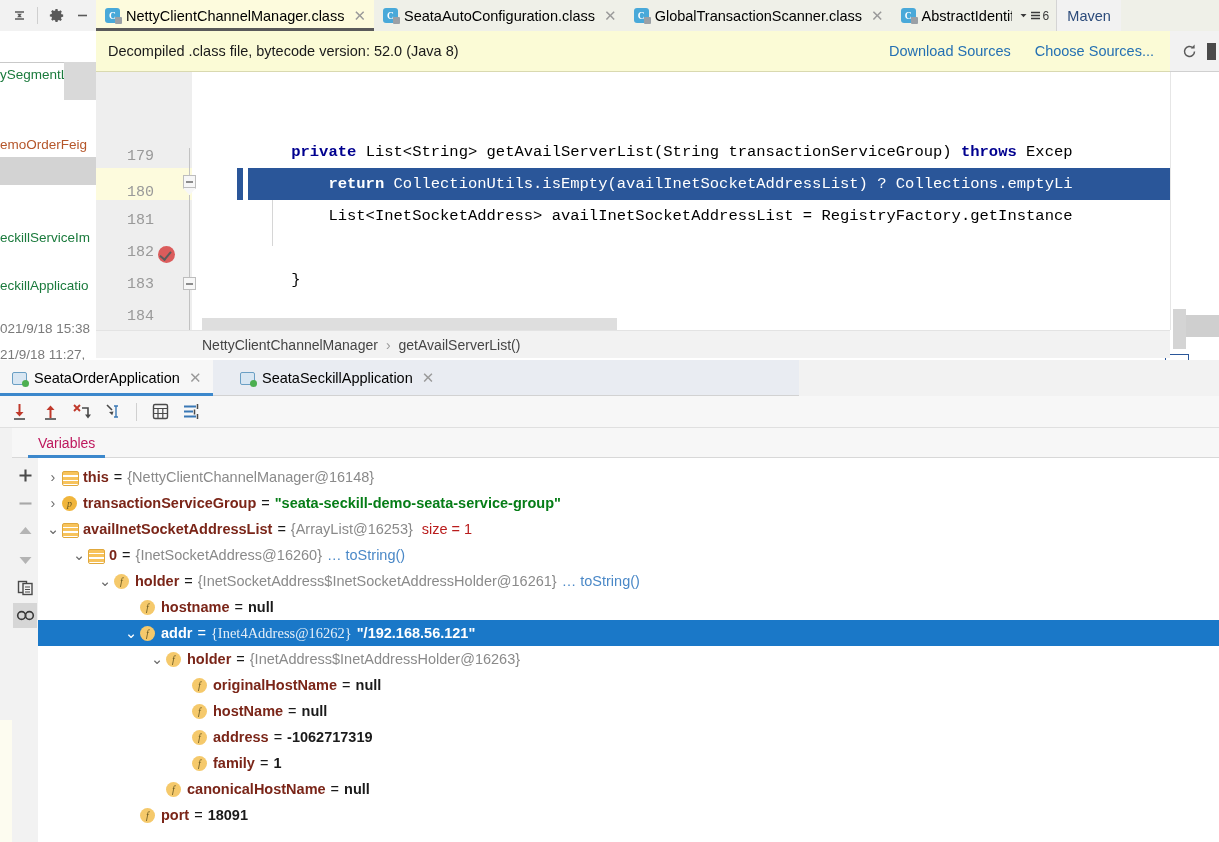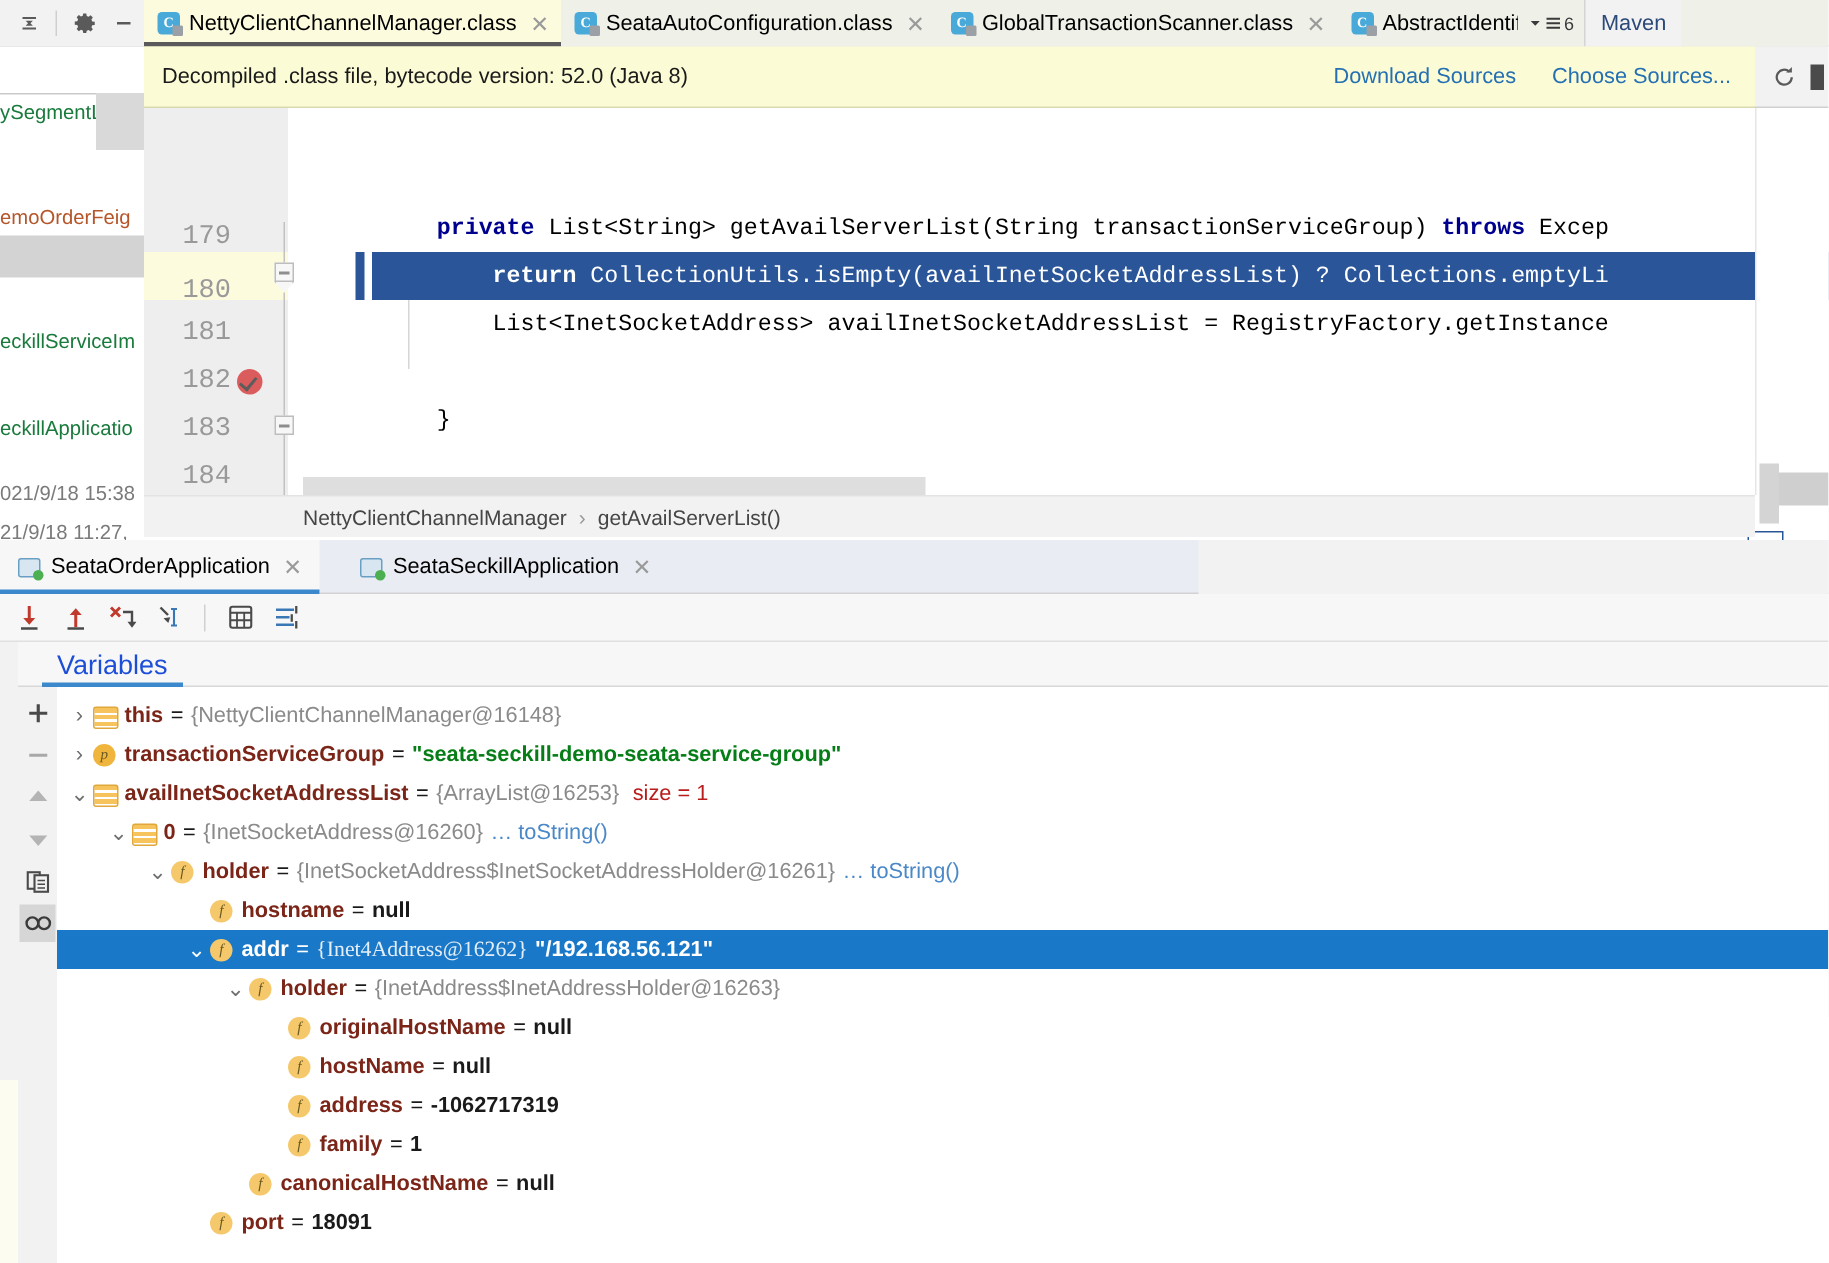--- a/index.html
+++ b/index.html
@@ -102,21 +102,21 @@
   .gutter {
     position: absolute; left: 0; top: 0; width: 96px; height: 258px;
     background: #eeeeee;
   }
   .gutter-pad {
     position: absolute; left: 96px; top: 0; width: 62px; height: 258px;
     background: #ffffff;
   }
   .lnum {
     position: absolute; width: 58px; text-align: right;
-    font-family: "Liberation Mono", monospace; font-size: 18px; color: #999999;
+    font-family: "Liberation Mono", monospace; font-size: 15px; color: #999999;
   }
   .bp {
     position: absolute; width: 17px; height: 17px; border-radius: 50%;
     background: #db5c5c;
   }
   .bp::after {
     content: ""; position: absolute; left: 4px; top: 3px;
     width: 5px; height: 9px; border-right: 2.4px solid #5c5c5c;
     border-bottom: 2.4px solid #5c5c5c; transform: rotate(40deg);
   }
@@ -220,21 +220,21 @@
   }
   .tbi { width: 25px; height: 25px; display: flex; align-items: center; justify-content: center; }
   .tsep { width: 1px; height: 18px; background: #d0d0d0; margin: 0 5px; }
 
   .vars-tabrow {
     position: absolute; left: 12px; top: 68px; width: 1207px; height: 30px;
     background: #f7f7f7; border-bottom: 1px solid #d8d8d8;
   }
   .vars-tab {
     position: absolute; left: 12px; top: 0; height: 30px; padding: 0 14px;
-    display: flex; align-items: center; font-size: 18px; color: #1d4ed8;
+    display: flex; align-items: center; font-size: 14px; color: #be185d;
   }
   .vars-tab::after {
     content: ""; position: absolute; left: 4px; right: 4px; bottom: 0;
     height: 3px; background: #3c88cc;
   }
 
   
   .vtool {
     position: absolute; left: 12px; top: 98px; width: 26px; height: 744px;
     background: #f2f2f2; display: flex; flex-direction: column; align-items: center;
@@ -301,21 +301,21 @@
 <div id="root">
 
   <div class="bg-left">
     <div class="bg-strip"></div>
     <div class="bg-row" style="left:0;top:38px;color:#1a7a3c;">ySegmentLoc</div>
     <div style="position:absolute;left:0;top:62px;width:96px;height:1px;background:#c9c9c9;"></div>
     <div style="position:absolute;left:64px;top:62px;width:32px;height:38px;background:#d9d9d9;"></div>
     <div class="bg-row" style="left:0;top:108px;color:#b5562a;">emoOrderFeig</div>
     <div class="bg-row" style="left:0;top:134px;color:#b5562a;">emoStockFeig</div>
     <div style="position:absolute;left:0;top:157px;width:96px;height:28px;background:#d3d3d3;"></div>
-    <div class="bg-row" style="left:0;top:191px;color:#1a7a3c;">eckillServiceIm</div>
+    <div class="bg-row" style="left:0;top:201px;color:#1a7a3c;">eckillServiceIm</div>
     <div class="bg-row" style="left:0;top:249px;color:#1a7a3c;">eckillApplicatio</div>
     <div class="bg-row" style="left:0;top:292px;color:#7a7a7a;">021/9/18 15:38</div>
     <div class="bg-row" style="left:0;top:318px;color:#7a7a7a;">21/9/18 11:27,</div>
     <div class="bg-row" style="left:0;top:344px;color:#7a7a7a;">8 11:27, 1.69 kB</div>
   </div>
 
   <div class="topbar">
     <div class="win-icons">
       <div class="icobtn">
         <svg width="15" height="15" viewBox="0 0 15 15">

